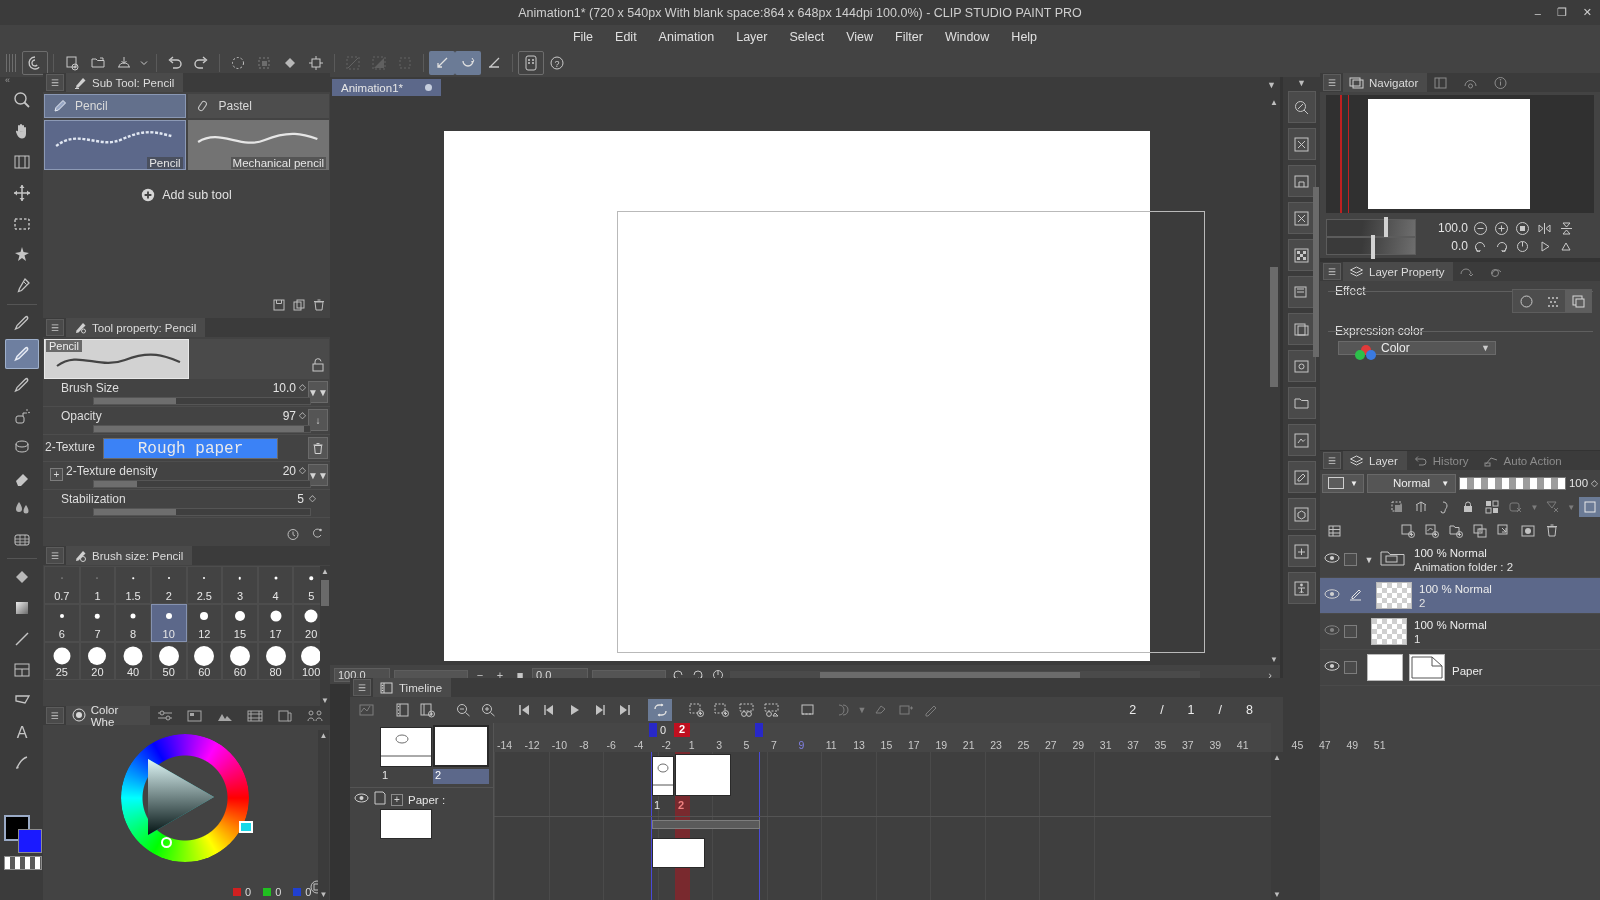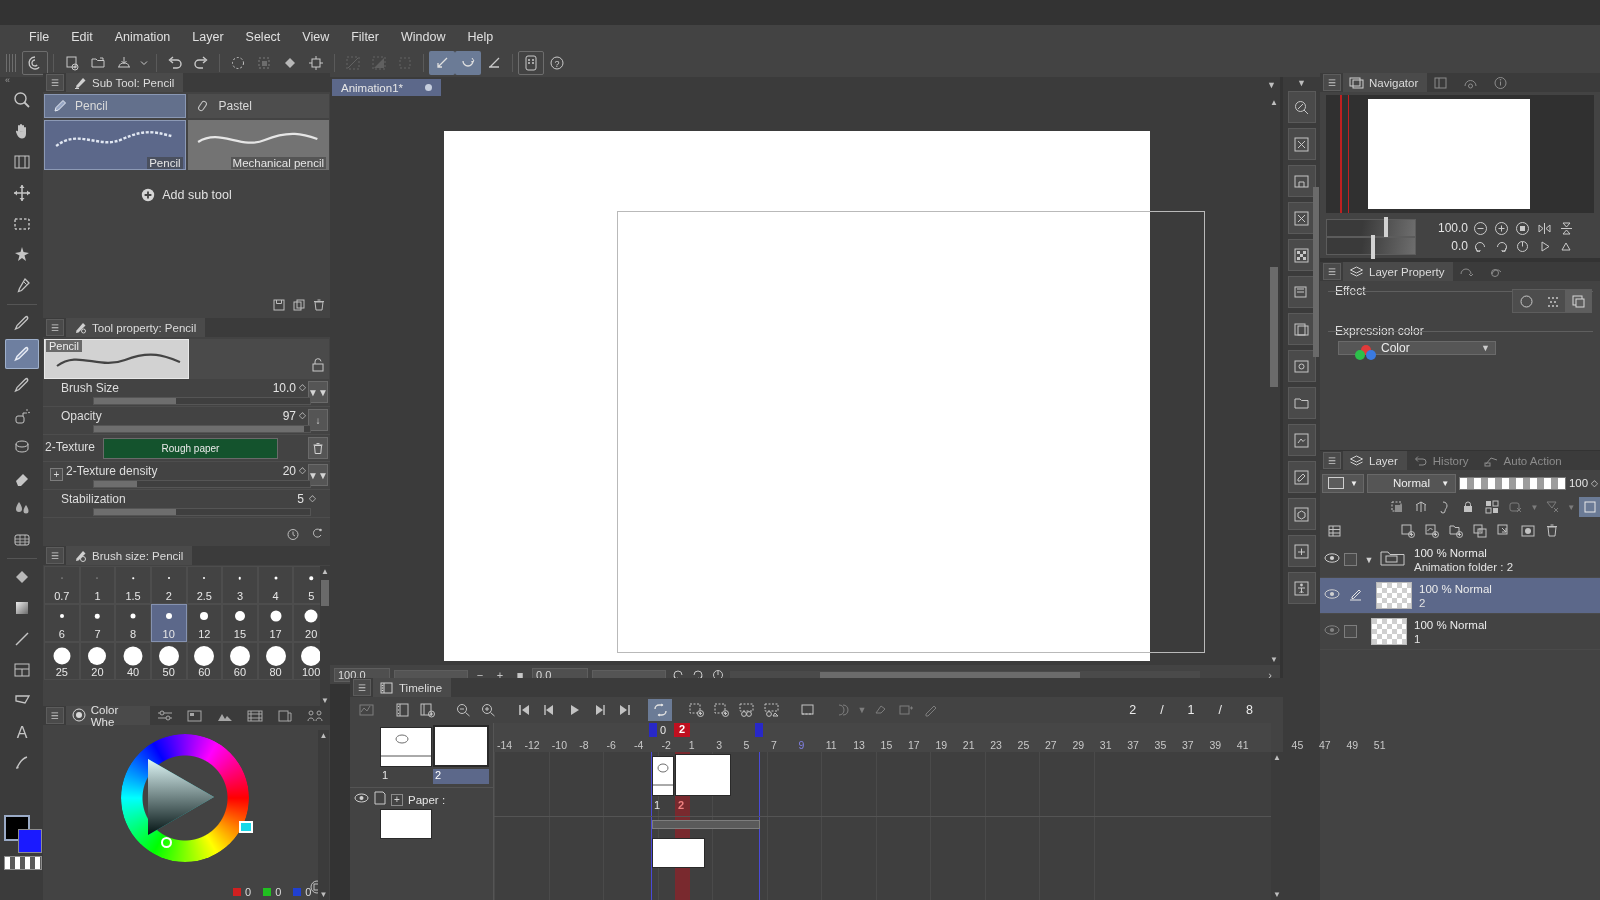--- a/index.html
+++ b/index.html
@@ -17,21 +17,21 @@
     position:absolute; left:0; top:0; width:1600px; height:25px;
     background:#3b3b3b; display:flex; align-items:center; justify-content:center;
   }
   .titlebar .title{ font-size:12.5px; color:#cfcfcf; }
   .winbtns{ position:absolute; right:6px; top:0; height:25px; display:flex; align-items:center; gap:12px; color:#cfcfcf;}
   .winbtns span{ font-size:11px; cursor:default; padding:0 2px;}
 
   
   .menubar{
     position:absolute; left:0; top:25px; width:1600px; height:24px;
-    background:#434343; display:flex; align-items:center; padding-left:18px;
+    background:#434343; display:flex; align-items:center; padding-left:10px;justify-content:center;
   }
   .menubar .mi{ padding:3px 11px; font-size:12.5px; color:#e0e0e0; cursor:default; }
 
   
   .cmdbar{
     position:absolute; left:0; top:49px; width:1600px; height:28px;
     background:#434343; display:flex; align-items:center;
   }
   .cmdbar .grip{ width:12px; height:18px; margin:0 4px 0 6px;
      background:repeating-linear-gradient(90deg,#8a8a8a 0 1px,transparent 1px 3px); opacity:.6;}
@@ -96,22 +96,22 @@
   .tprow .nm{ position:absolute; left:18px; top:2px; font-size:12px; color:#dedede;}
   .tprow .val{ position:absolute; right:34px; top:2px; font-size:12px; color:#e4e4e4;}
   .tprow .spin{ position:absolute; right:24px; top:3px; font-size:9px; color:#c9c9c9;}
   .tprow .btn{ position:absolute; right:2px; top:2px; width:20px; height:22px;
       background:#555; border:1px solid #6a6a6a; display:flex;align-items:center;justify-content:center;
       color:#d4d4d4; font-size:10px;}
   .slider{ position:absolute; left:50px; top:18px; width:218px; height:8px; background:#3f3f3f;
       border:1px solid #555;}
   .slider>i{ display:block; height:100%; background:#6e6e6e;}
   .tprow.tex .lbl{ position:absolute;left:2px;top:5px;font-size:12px;color:#dedede;}
-  .texfield{ position:absolute; left:60px; top:3px; width:175px; height:21px; background:#14532d;
-      border:1px solid #6a6a6a; display:flex;align-items:center;justify-content:center;color:#eaeaea;font-size:10px;}
+  .texfield{ position:absolute; left:60px; top:3px; width:175px; height:21px; background:#3b82f6;
+      border:1px solid #6a6a6a; display:flex;align-items:center;justify-content:center;color:#eaeaea;font-size:16px;font-family:Liberation Mono, monospace;}
   .plusbox{ position:absolute; left:7px; top:6px; width:13px;height:13px; background:#4d4d4d;
       border:1px solid #7d7d7d; color:#ddd; font-size:10px; line-height:11px; text-align:center;}
   .tp-foot{ position:absolute; right:6px; bottom:2px; display:flex; gap:10px; color:#bdbdbd;}
 
   
   #brushsize{ left:43px; top:546px; width:287px; height:160px;}
   .bs-grid{ margin:1px; }
   .bs-row{ display:flex; height:38px;}
   .bs-cell{ flex:1; position:relative; border:1px solid #4d4d4d; background:#434343; cursor:default;}
   .bs-cell.sel{ background:#5c688a; border-color:#8592b0;}
@@ -253,20 +253,28 @@
      border-left:1px solid #555;}
   .tl-gridline{ position:absolute; top:0; bottom:0; width:1px; background:#4a4a4a;}
   .tl-vscroll{ position:absolute; right:0; top:29px; width:12px; bottom:0; background:#3b3b3b;}
   .tl-vscroll .ar{ position:absolute; left:0; width:12px; text-align:center; font-size:8px; color:#bfbfbf;}
 </style>
 </head>
 <body>
 
 <div class="app">
 
+  <div class="titlebar">
+    <div class="title">Animation1* (720 x 540px With blank space:864 x 648px 144dpi 100.0%)  - CLIP STUDIO PAINT PRO</div>
+    <div class="winbtns">
+      <span>–</span>
+      <span>❐</span>
+      <span>✕</span>
+    </div>
+  </div>
 
   <div class="menubar">
     <div class="mi">File</div>
     <div class="mi">Edit</div>
     <div class="mi">Animation</div>
     <div class="mi">Layer</div>
     <div class="mi">Select</div>
     <div class="mi">View</div>
     <div class="mi">Filter</div>
     <div class="mi">Window</div>
@@ -1436,20 +1444,37 @@
               <ellipse cx="8" cy="6" rx="7" ry="4.2" stroke="#d0d0d0" fill="none"></ellipse>
               <circle cx="8" cy="6" r="2.1" fill="#d0d0d0"></circle>
             </svg></div>
           <div class="ly-cb">
             <i></i>
           </div>
           <div class="ly-thumb" style="margin-left: 10px;"></div>
           <div class="ly-txt">
             <div>100 % Normal</div>
             <div class="l2">1</div>
+          </div>
+        </div>
+        <div class="ly-item">
+          <div class="ly-eye"><svg width="16" height="12" viewBox="0 0 16 12">
+              <ellipse cx="8" cy="6" rx="7" ry="4.2" stroke="#d0d0d0" fill="none"></ellipse>
+              <circle cx="8" cy="6" r="2.1" fill="#d0d0d0"></circle>
+            </svg></div>
+          <div class="ly-cb">
+            <i></i>
+          </div>
+          <div class="ly-thumb white" style="margin-left: 6px;"></div>
+          <div class="ly-thumb white" style="margin-left: 6px;"><svg width="34" height="25" viewBox="0 0 34 25">
+              <path d="M2 2h20l10 9v12H2z" stroke="#555" fill="#fff"></path>
+              <path d="M22 2v9h10" stroke="#555" fill="none"></path>
+            </svg></div>
+          <div class="ly-txt">
+            <div style="margin-top:7px">Paper</div>
           </div>
         </div>
       </div>
   </div>
 
   <div class="panel" id="timeline">
     <div class="tl-tabs">
       <div class="phamb">☰</div>
       <div class="ptab">
         <span class="ic">

